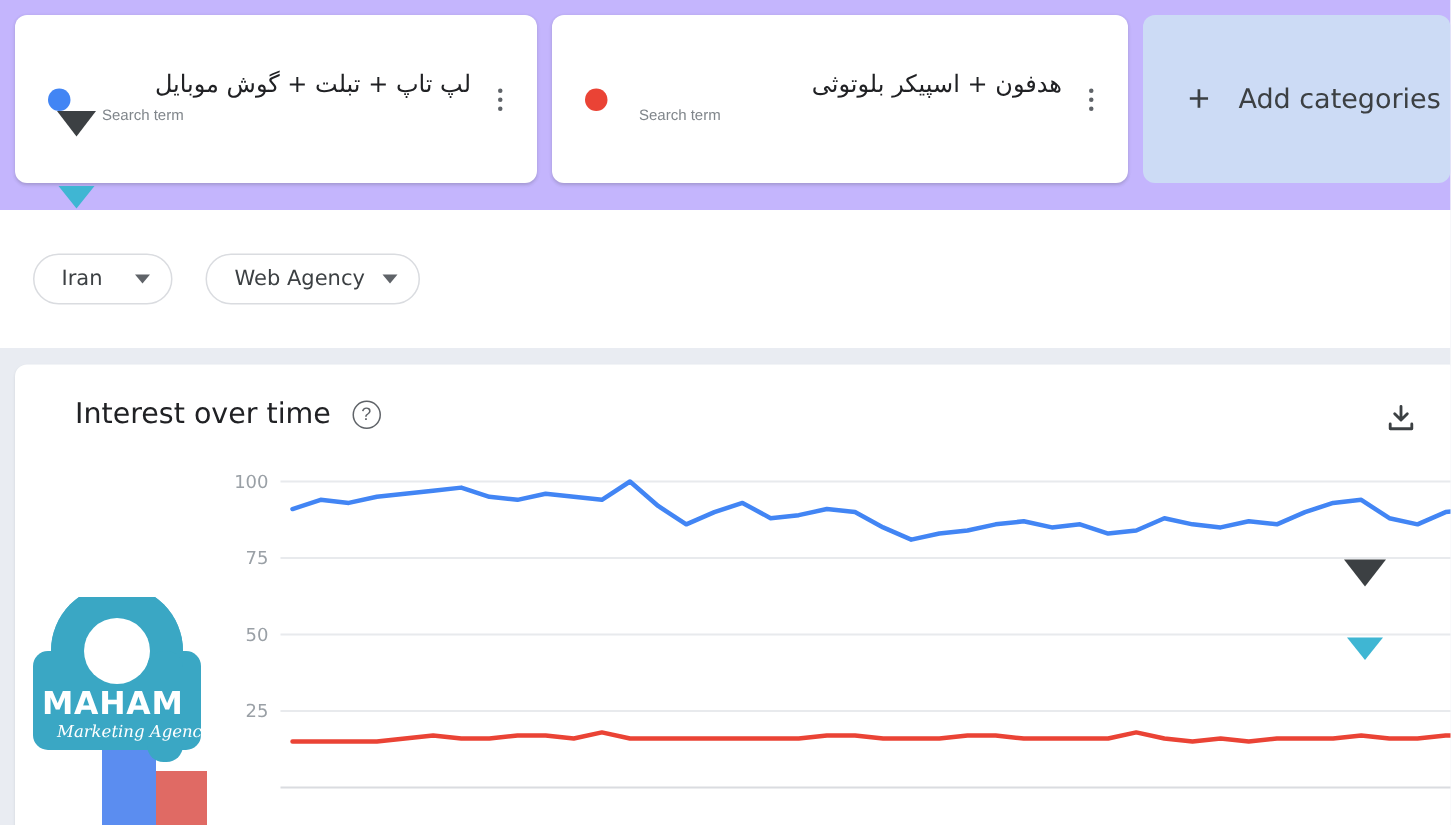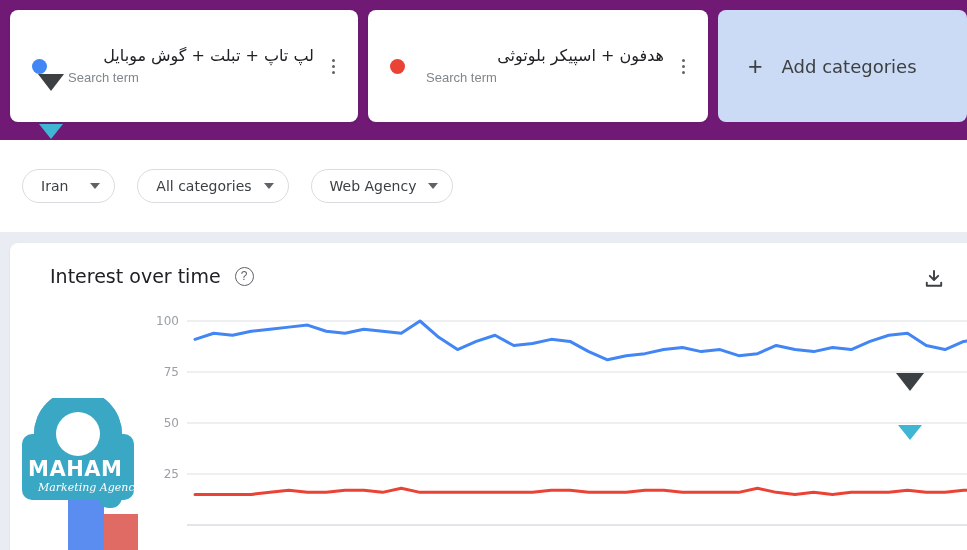--- a/index.html
+++ b/index.html
@@ -15,38 +15,38 @@
     -webkit-font-smoothing: antialiased;
     position: relative;
   }
 
   
   #compare-bar {
     position: absolute;
     left: 0; top: 0;
     width: 967px;
     height: 140px;
-    background: #701a75;
+    background: #c4b5fd;
     display: flex;
     align-items: flex-start;
   }
 
   .term-card {
     background: #ffffff;
     border-radius: 8px;
     box-shadow: 0 1px 2px rgba(60,64,67,.16), 0 1px 3px rgba(60,64,67,.08);
     height: 112px;
     margin-top: 10px;
     display: flex;
     align-items: center;
     position: relative;
     box-sizing: border-box;
   }
   #term-card-0 { margin-left: 10px; width: 348px; }
-  #term-card-1 { margin-left: 10px; width: 340px; }
+  #term-card-1 { margin-left: 10px; width: 384px; }
 
   .term-dot {
     width: 15px; height: 15px;
     border-radius: 50%;
     flex: 0 0 auto;
     margin-left: 22px;
   }
   .term-texts {
     margin-left: 21px;
     flex: 1 1 auto;
@@ -57,21 +57,21 @@
     font-size: 16px;
     color: #202124;
     line-height: 22px;
     direction: rtl;
     text-align: right;
     white-space: nowrap;
     overflow: hidden;
     font-family: "DejaVu Sans", "Liberation Sans", sans-serif;
   }
   .term-sub {
-    font-size: 13px;
+    font-size: 10px;
     color: #80868b;
     line-height: 20px;
     margin-top: 1px;
   }
   .kebab {
     width: 26px;
     height: 34px;
     flex: 0 0 auto;
     margin-right: 12px;
     display: flex;
@@ -269,24 +269,20 @@
 </div>
 
 <div id="filters-row">
 
   <div class="filter-chip" id="filter-chip-0">
     <span class="filter-label">Iran</span>
     <span class="caret"></span>
   </div>
 
 
-  <div class="filter-chip" id="filter-chip-2">
-    <span class="filter-label">All categories</span>
-    <span class="caret"></span>
-  </div>
 
   <div class="filter-chip" id="filter-chip-3">
     <span class="filter-label">Web Agency</span>
     <span class="caret"></span>
   </div>
 
 </div>
 
 <div id="chart-card">
 

